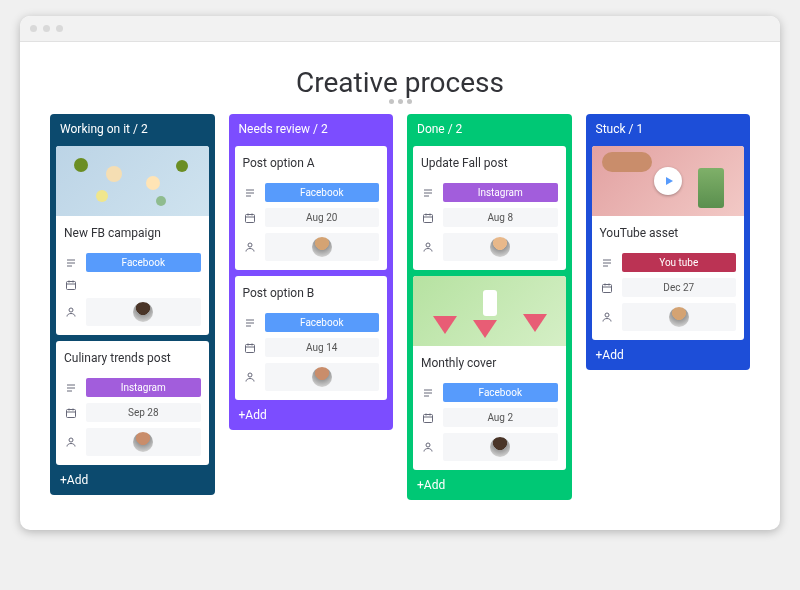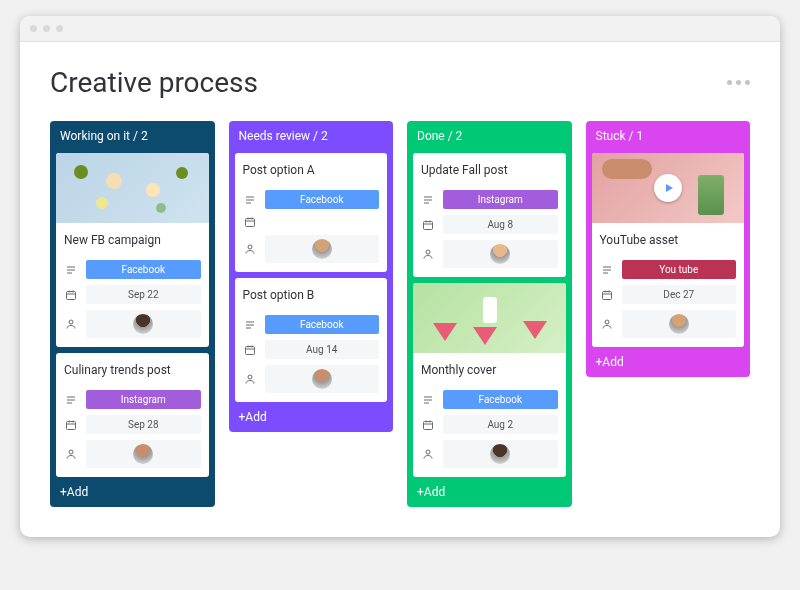--- a/index.html
+++ b/index.html
@@ -45,21 +45,22 @@
     width: 7px; height:7px; border-radius:50%;
     background:#d9d9d9;
   }
   .content {
     padding: 24px 30px 30px 30px;
   }
   .header-row {
     display: flex;
     align-items: center;
     justify-content: space-between;
-    margin-bottom: 22px;
+    margin-bottom: 10px;
+    flex-direction: column;
   }
   .page-title {
     font-size: 28px;
     font-weight: 400;
     color: #323338;
     margin: 0;
   }
   .menu-dots { display:flex; gap:4px; cursor:pointer; }
   .menu-dots span { width:5px;height:5px;border-radius:50%;background:#c4c4c4;display:block; }
 
@@ -201,21 +202,20 @@
             </div>
             <div class="meta-row">
               <span class="meta-ico">
                 <svg width="12" height="12" viewBox="0 0 24 24" fill="none" stroke="currentColor" stroke-width="2">
                   <rect x="3" y="5" width="18" height="16" rx="2"></rect>
                   <line x1="3" y1="10" x2="21" y2="10"></line>
                   <line x1="8" y1="3" x2="8" y2="7"></line>
                   <line x1="16" y1="3" x2="16" y2="7"></line>
                 </svg>
               </span>
-              <div class="chip">Sep 22</div>
             </div>
             <div class="meta-row">
               <span class="meta-ico">
                 <svg width="12" height="12" viewBox="0 0 24 24" fill="none" stroke="currentColor" stroke-width="2">
                   <circle cx="12" cy="8" r="4"></circle>
                   <path d="M4 21c0-4 4-6 8-6s8 2 8 6"></path>
                 </svg>
               </span>
               <div class="chip" style="background: var(--gray-bg); display: flex; justify-content: center;">
                 <span class="avatar" style="background:radial-gradient(circle at 50% 30%, #4a3528 0%, #4a3528 40%, #999 41%, #eee 100%)"></span>
@@ -275,20 +275,21 @@
             </div>
             <div class="meta-row">
               <span class="meta-ico">
                 <svg width="12" height="12" viewBox="0 0 24 24" fill="none" stroke="currentColor" stroke-width="2">
                   <rect x="3" y="5" width="18" height="16" rx="2"></rect>
                   <line x1="3" y1="10" x2="21" y2="10"></line>
                   <line x1="8" y1="3" x2="8" y2="7"></line>
                   <line x1="16" y1="3" x2="16" y2="7"></line>
                 </svg>
               </span>
+              <div class="chip">Aug 20</div>
             </div>
             <div class="meta-row">
               <span class="meta-ico">
                 <svg width="12" height="12" viewBox="0 0 24 24" fill="none" stroke="currentColor" stroke-width="2">
                   <circle cx="12" cy="8" r="4"></circle>
                   <path d="M4 21c0-4 4-6 8-6s8 2 8 6"></path>
                 </svg>
               </span>
               <div class="chip" style="background: var(--gray-bg); display: flex; justify-content: center;">
                 <span class="avatar" style="background:radial-gradient(circle at 50% 30%, #d4a373 0%, #d4a373 40%, #999 41%, #eee 100%)"></span>
@@ -405,21 +406,21 @@
                   <path d="M4 21c0-4 4-6 8-6s8 2 8 6"></path>
                 </svg>
               </span>
               <div class="chip" style="background: var(--gray-bg); display: flex; justify-content: center;">
                 <span class="avatar" style="background:radial-gradient(circle at 50% 30%, #4a3528 0%, #4a3528 40%, #999 41%, #eee 100%)"></span>
               </div>
             </div>
           </div>
           <div class="add-link">+Add</div>
         </div>
-        <div class="column" style="background: #d946ef;">
+        <div class="column" style="background: #1d4ed8;">
           <div class="col-header">Stuck / 1</div>
           <div class="card" style="padding-bottom: 6px;">
             <div class="card-img img-video">
               <span style="position: absolute; right: 20px; bottom: 8px; width: 26px; height: 40px; background: linear-gradient(rgb(127, 176, 105), rgb(90, 143, 78)); border-radius: 3px;"></span>
               <span style="position: absolute; left: 10px; top: 6px; width: 50px; height: 20px; background: rgb(201, 141, 107); border-radius: 10px;"></span>
               <div class="play-btn">
                 <svg width="12" height="12" viewBox="0 0 24 24" fill="#579bfc">
                   <polygon points="6,4 20,12 6,20"></polygon>
                 </svg>
               </div>

